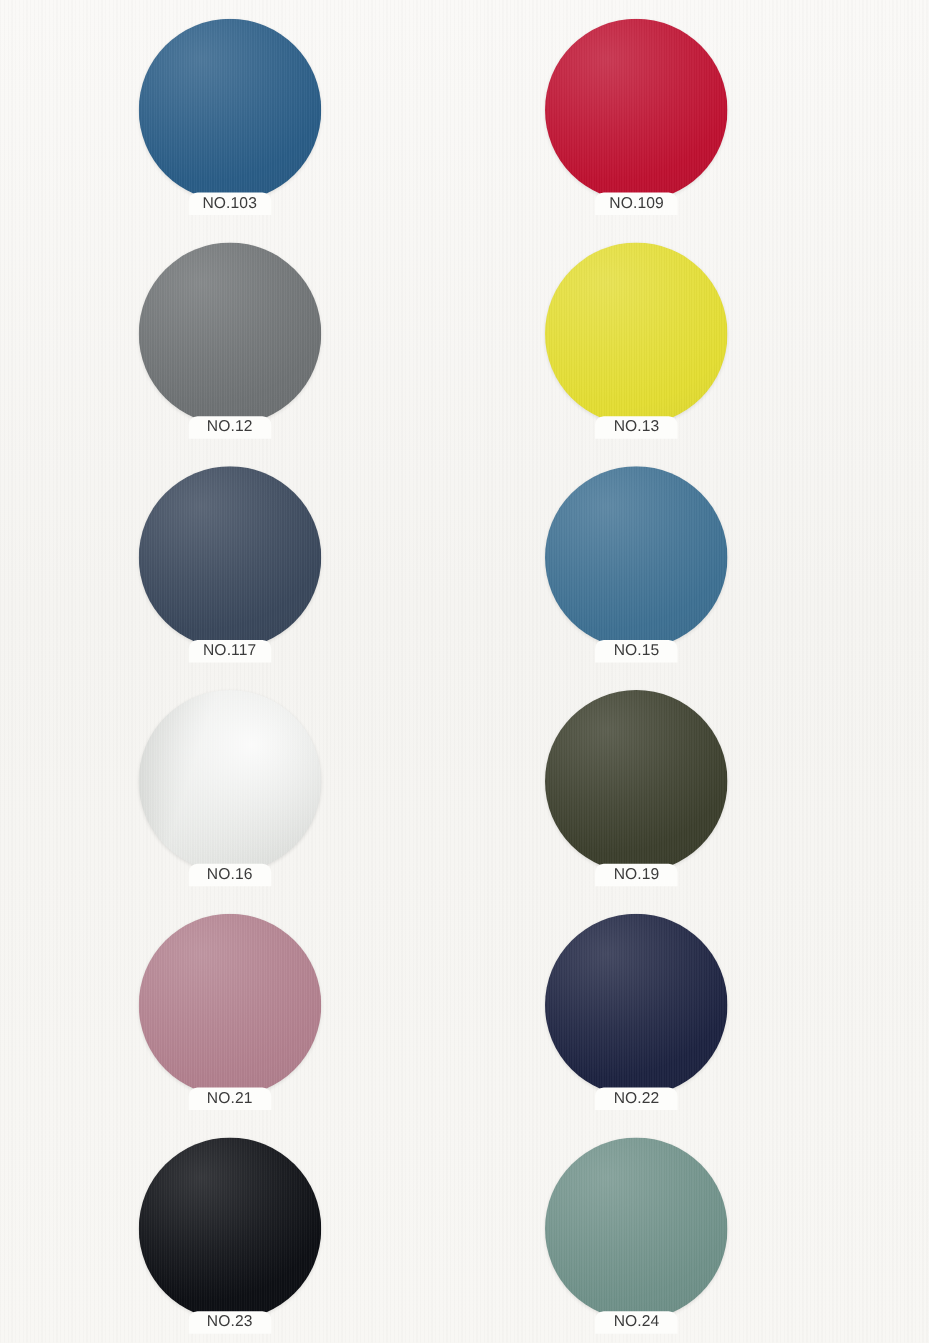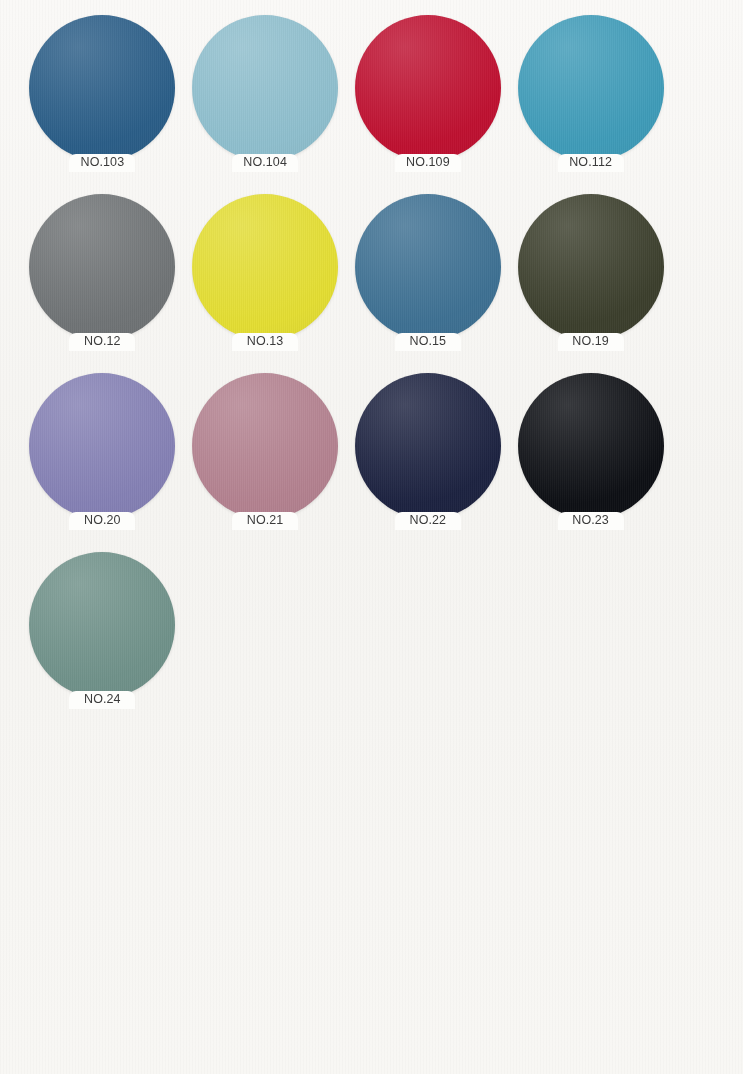--- a/index.html
+++ b/index.html
@@ -27,21 +27,21 @@
 
   #swatch-sheet {
     position: relative;
     width: 743px;
     height: 1074px;
     box-sizing: border-box;
   }
 
   .swatch-grid {
     display: grid;
-    grid-template-columns: repeat(4, 1fr);
+    grid-template-columns: repeat(2, 1fr);
     grid-template-rows: repeat(6, 179px);
     width: 677px;
     height: 1074px;
     box-sizing: border-box;
     padding: 8px 5px 0 21px;
   }
 
   .swatch-cell {
     position: relative;
     display: flex;
@@ -137,68 +137,62 @@
 <div id="swatch-sheet">
   <div class="swatch-grid">
       <div class="swatch-cell">
         <div class="swatch-disc-wrap">
           <div class="swatch-disc" style="background-color: rgb(42, 93, 135);"></div>
           <div class="swatch-label">NO.103</div>
         </div>
       </div>
       <div class="swatch-cell">
         <div class="swatch-disc-wrap">
-          <div class="swatch-disc" style="background-color: rgb(142, 190, 205);"></div>
-          <div class="swatch-label">NO.104</div>
-        </div>
-      </div>
-      <div class="swatch-cell">
-        <div class="swatch-disc-wrap">
           <div class="swatch-disc" style="background-color: rgb(190, 16, 48);"></div>
           <div class="swatch-label">NO.109</div>
         </div>
       </div>
       <div class="swatch-cell">
         <div class="swatch-disc-wrap">
-          <div class="swatch-disc" style="background-color: rgb(62, 155, 184);"></div>
-          <div class="swatch-label">NO.112</div>
-        </div>
-      </div>
-      <div class="swatch-cell">
-        <div class="swatch-disc-wrap">
           <div class="swatch-disc" style="background-color: rgb(111, 115, 117);"></div>
           <div class="swatch-label">NO.12</div>
         </div>
       </div>
       <div class="swatch-cell">
         <div class="swatch-disc-wrap">
           <div class="swatch-disc" style="background-color: rgb(227, 221, 50);"></div>
           <div class="swatch-label">NO.13</div>
         </div>
       </div>
       <div class="swatch-cell">
         <div class="swatch-disc-wrap">
+          <div class="swatch-disc" style="background-color: rgb(58, 72, 92);"></div>
+          <div class="swatch-label">NO.117</div>
+        </div>
+      </div>
+      <div class="swatch-cell">
+        <div class="swatch-disc-wrap">
           <div class="swatch-disc" style="background-color: rgb(61, 112, 146);"></div>
           <div class="swatch-label">NO.15</div>
         </div>
       </div>
       <div class="swatch-cell">
         <div class="swatch-disc-wrap">
+          <div class="swatch-disc pale" style="background-color: rgb(226, 228, 225);"></div>
+          <div class="swatch-label">NO.16</div>
+        </div>
+      </div>
+      <div class="swatch-cell">
+        <div class="swatch-disc-wrap">
           <div class="swatch-disc" style="background-color: rgb(59, 62, 44);"></div>
           <div class="swatch-label">NO.19</div>
         </div>
       </div>
       <div class="swatch-cell">
         <div class="swatch-disc-wrap">
-          <div class="swatch-disc" style="background-color: rgb(132, 128, 180);"></div>
-          <div class="swatch-label">NO.20</div>
-        </div>
-      </div>
-      <div class="swatch-cell">
-        <div class="swatch-disc-wrap">
           <div class="swatch-disc" style="background-color: rgb(179, 129, 143);"></div>
           <div class="swatch-label">NO.21</div>
         </div>
       </div>
       <div class="swatch-cell">
         <div class="swatch-disc-wrap">
           <div class="swatch-disc" style="background-color: rgb(28, 34, 64);"></div>
           <div class="swatch-label">NO.22</div>
         </div>
       </div>

